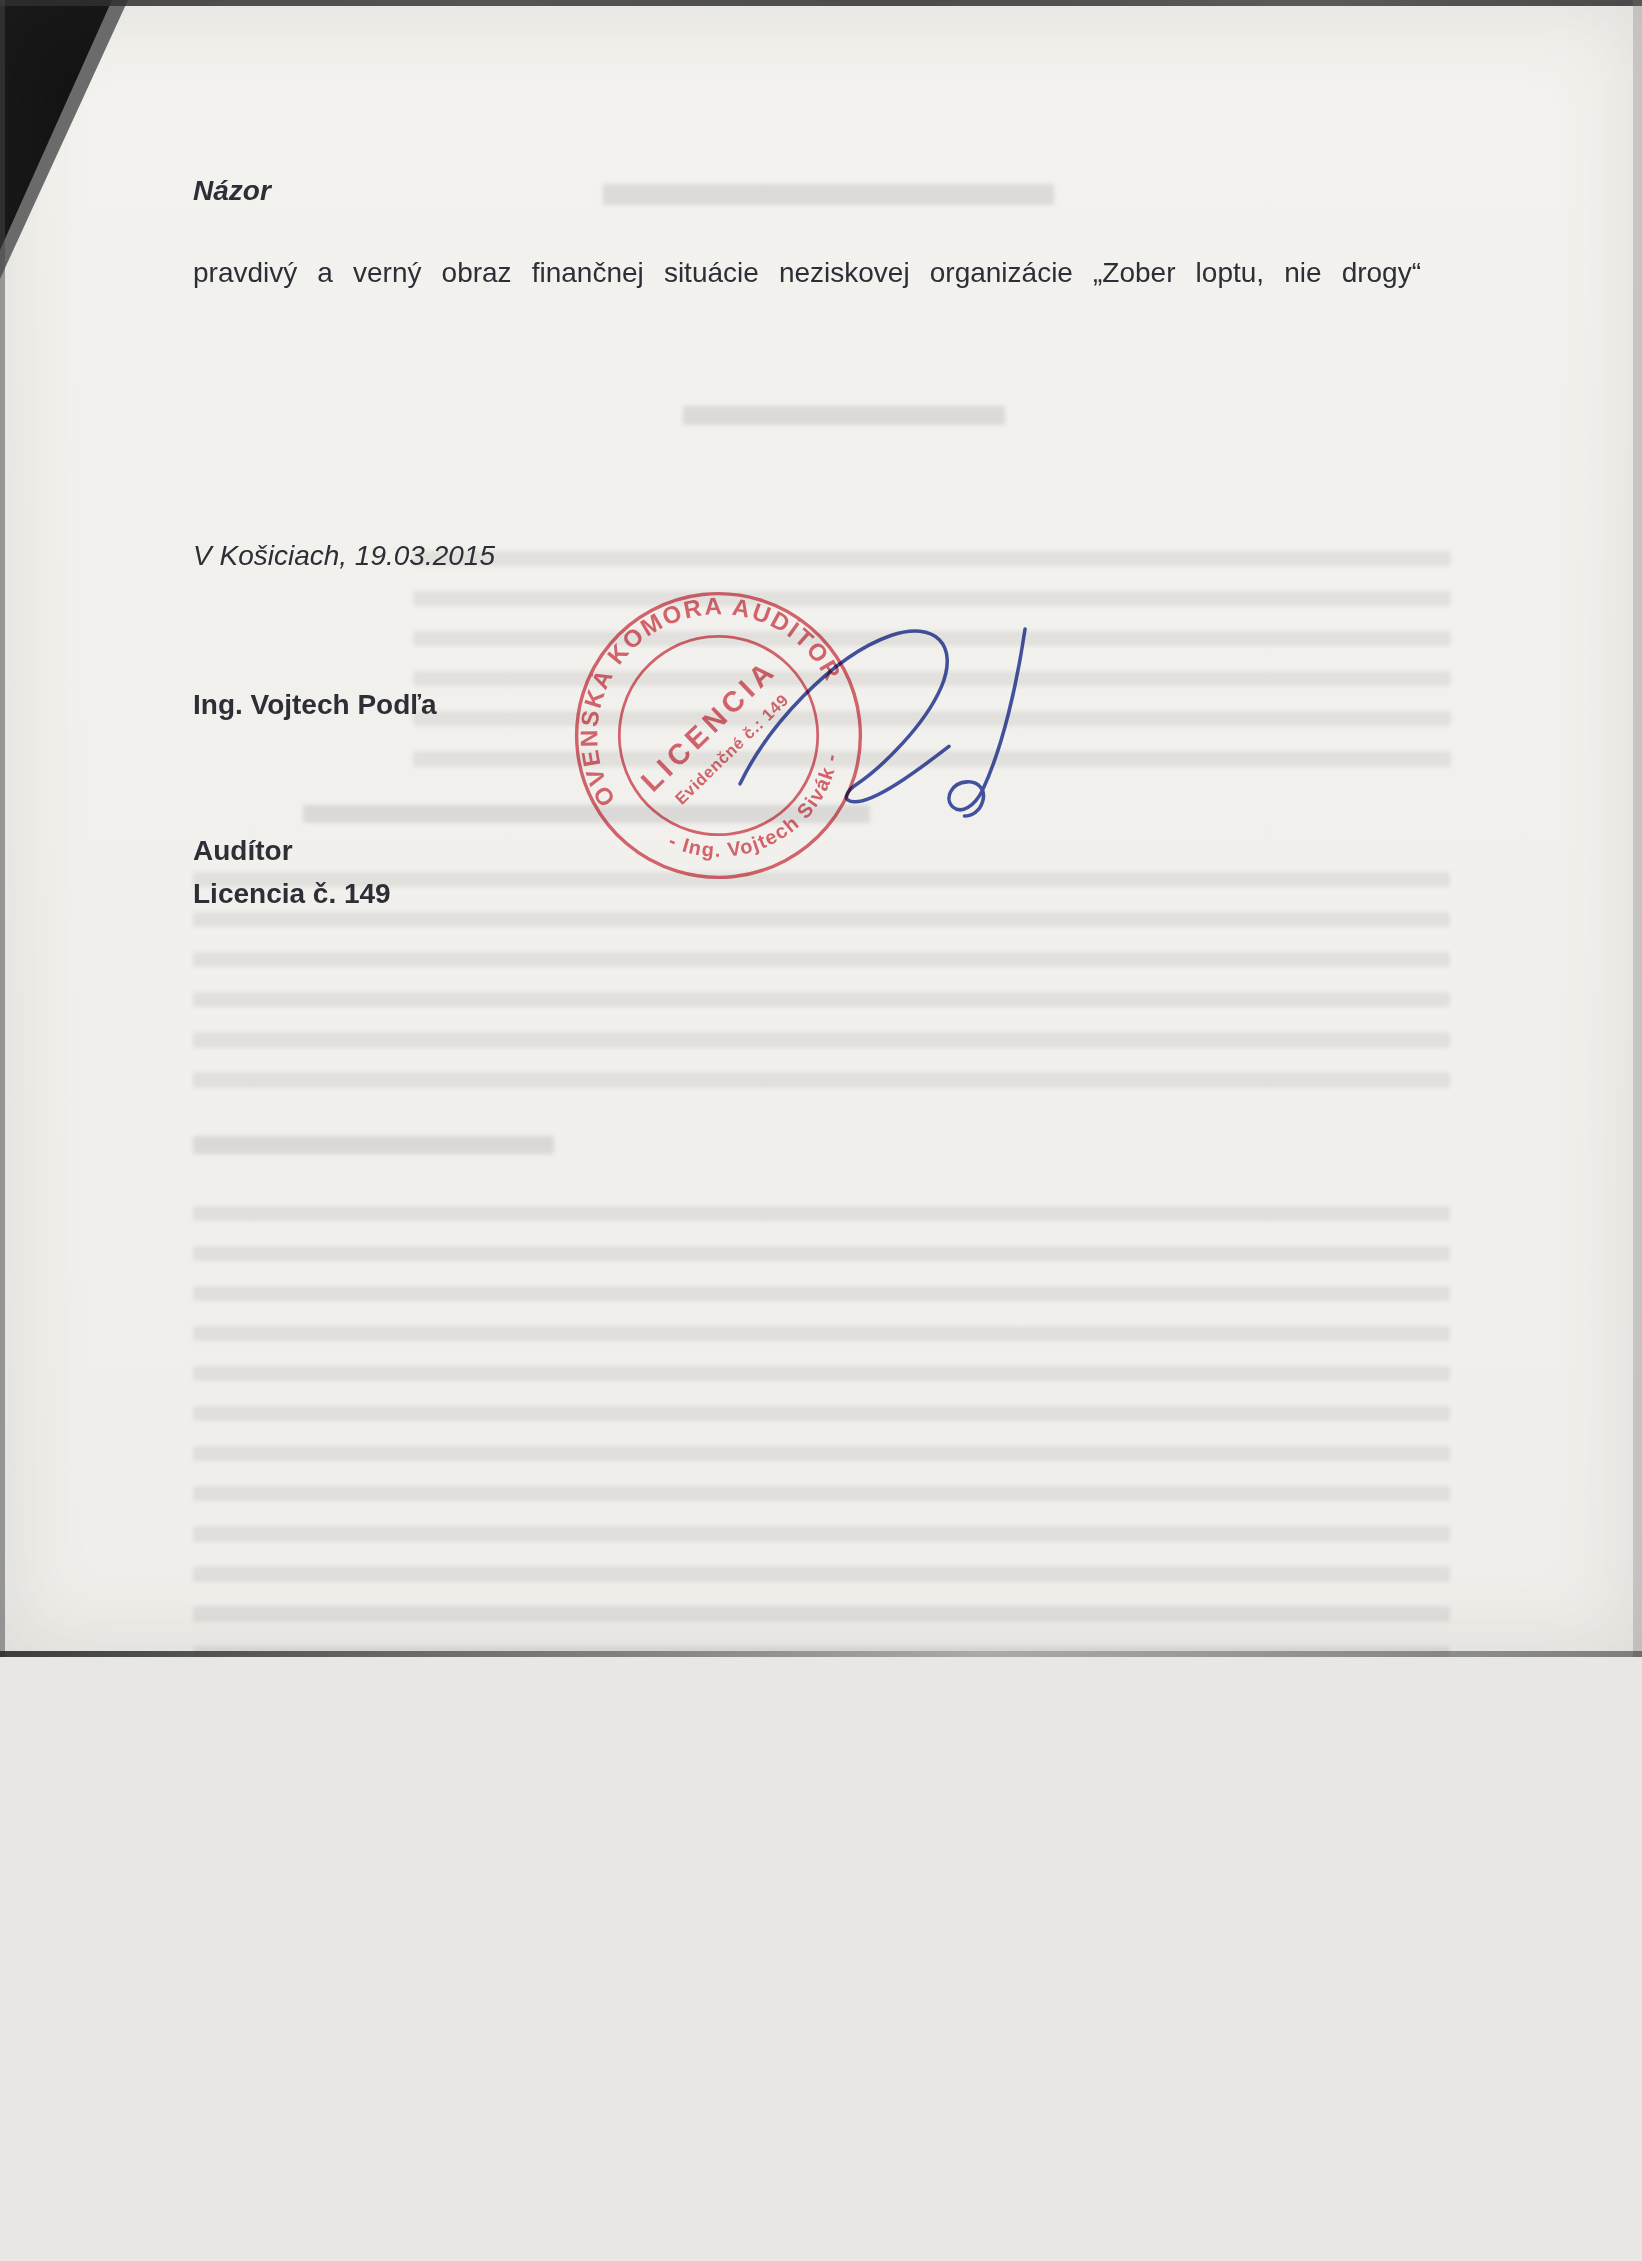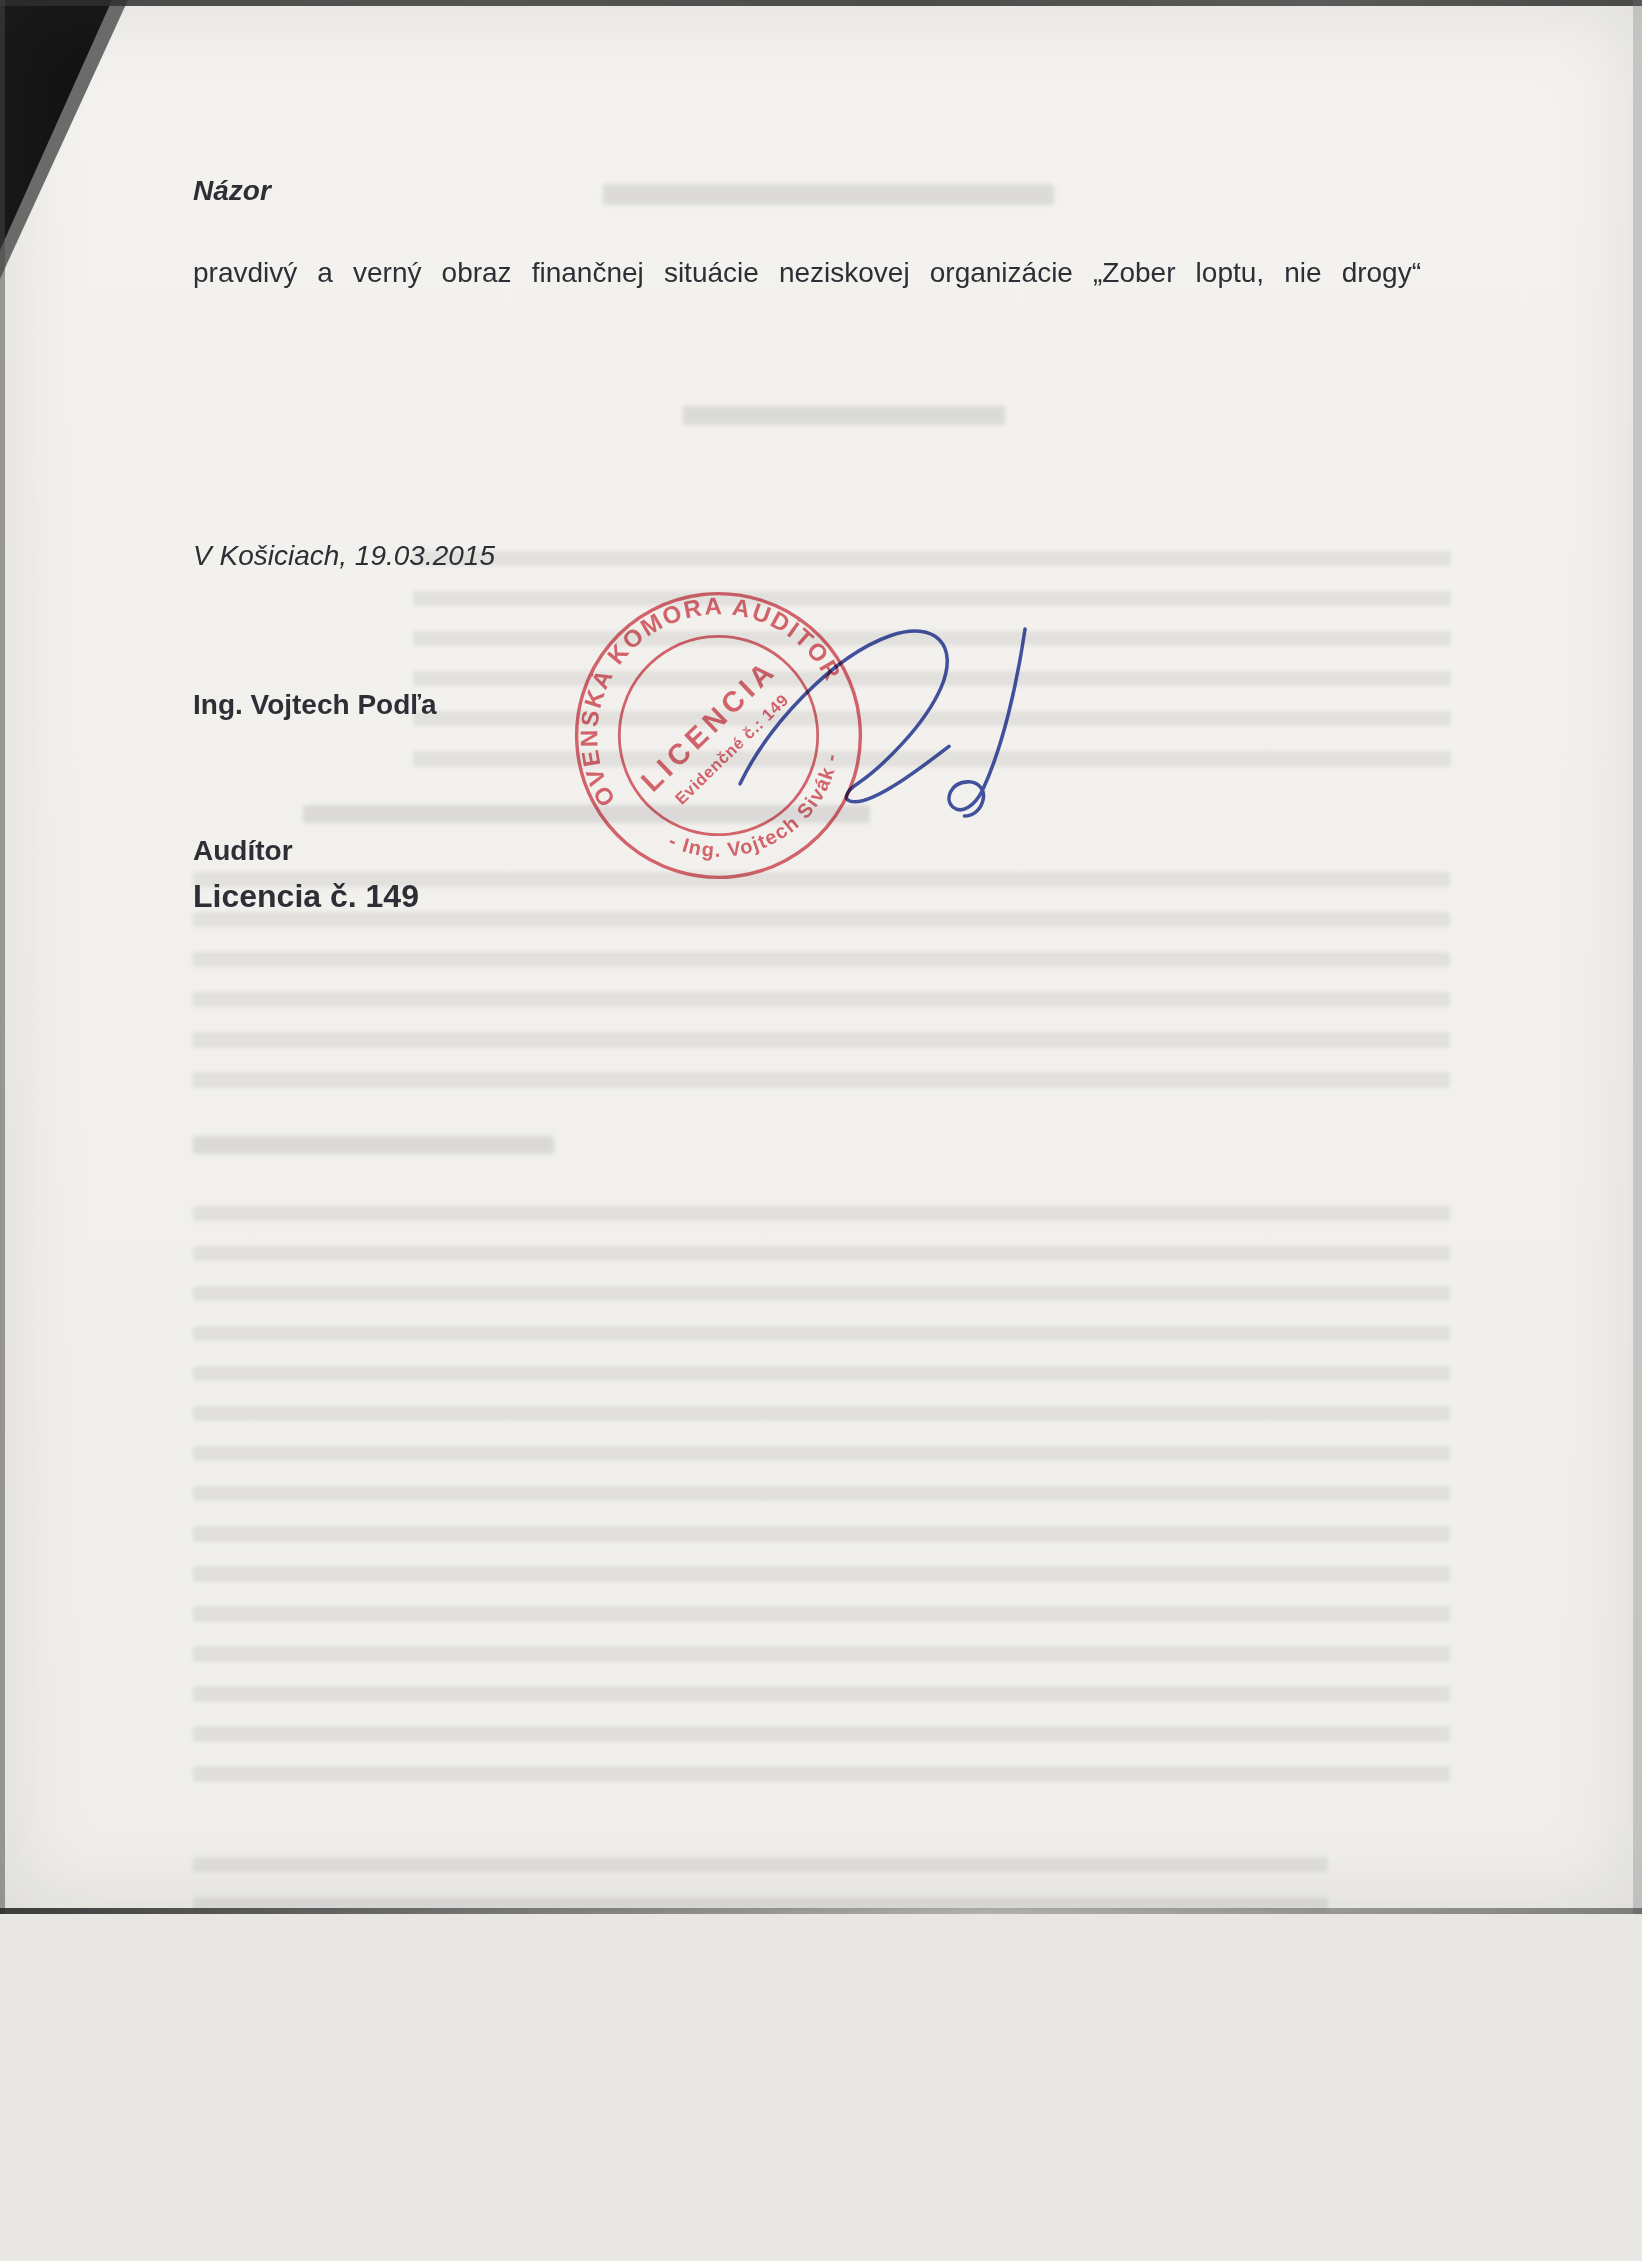--- a/index.html
+++ b/index.html
@@ -1,17 +1,17 @@
 <!DOCTYPE html>
 <html style="font-size:10.3px"><head>
 <meta charset="utf-8">
 <style>
   html,body { margin:0; padding:0; background:#e8e7e3; }
   .page {
-    position:relative; width:1642px; height:1914px; overflow:hidden;
+    position:relative; width:1642px; height:1657px; overflow:hidden;
     background: linear-gradient(180deg,#f3f2ee 0%,#f1f0ec 55%,#efeeea 100%);
     font-family:"Liberation Sans", sans-serif; color:#2e2e36;
   }
   .vignette { position:absolute; inset:0; box-shadow: inset 0 0 90px rgba(90,85,75,.14); pointer-events:none; z-index:9; }
 
   
   .edge-top { position:absolute; top:0; left:0; width:100%; height:6.4px; opacity:.85;
     background:linear-gradient(90deg,#2a2a2a 0%,#3a3a3a 30%,#2f2f2f 55%,#414141 80%,#2c2c2c 100%); }
   .edge-left { position:absolute; top:0; left:0; width:5.2px; height:100%; background:rgba(70,70,72,.5); }
   .edge-right { position:absolute; top:0; right:0; width:9px; height:100%; background:rgba(122,122,127,.3); }
@@ -25,21 +25,21 @@
     clip-path: polygon(0 0, 112px 0, 0 250px); background:#141414; }
 
   
   .heading { position:absolute; left:193px; top:175px; font-size:28px; font-weight:bold; font-style:italic; }
   .paragraph { position:absolute; left:193px; top:253px; width:1228px; font-size:28px; line-height:40px; }
   .par-line { text-align:justify; text-align-last:justify; white-space:normal; }
   .par-line.last { text-align-last:left; }
   .place-date { position:absolute; left:193px; top:540px; font-size:28px;font-style:italic; }
   .signer-name { position:absolute; left:193px; top:689px; font-size:28px; font-weight:bold; }
   .signer-title { position:absolute; left:193px; top:835px; font-size:28px; font-weight:bold; }
-  .license-line { position:absolute; left:193px; top:878px; font-size:32px; font-weight:bold; }
+  .license-line { position:absolute; left:193px; top:878px; font-size:28px; font-weight:bold; }
   .page-number { position:absolute; left:1388px; top:2004px; font-size:27px; }
 
   
   .ghost-par { position:absolute; filter:blur(1.9px); opacity:.9;
     background-image: repeating-linear-gradient(to bottom,
       rgba(100,102,112,0.13) 0px, rgba(100,102,112,0.13) 15.5px,
       rgba(0,0,0,0) 15.5px, rgba(0,0,0,0) 40px); }
   .ghost-bar { position:absolute; filter:blur(1.9px); background:rgba(100,102,112,0.16); border-radius:2.6px; }
 
   

